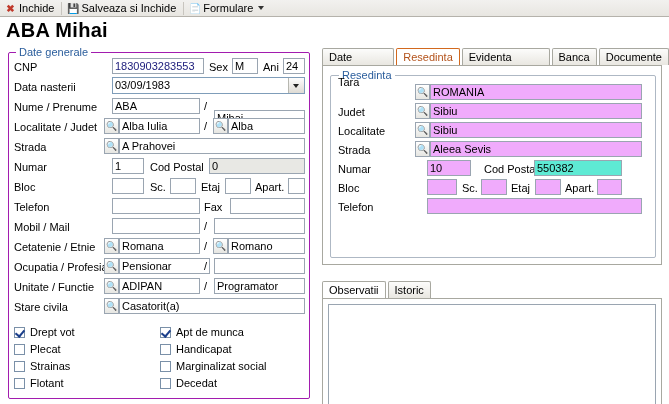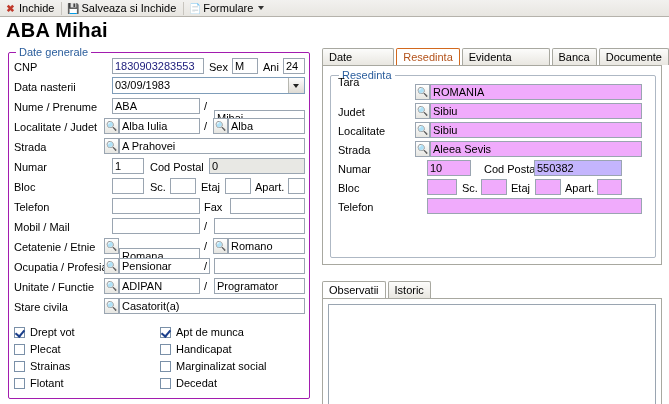--- a/index.html
+++ b/index.html
@@ -238,21 +238,21 @@
     background: #ffffff;
     padding: 0 3px;
     font-size: 11px;
     color: #2a5d9c;
   }
 
   .fld.cream {
     background: #f0abfc;
   }
   .fld.gray {
-    background: #c4b5fd;
+    background: #5eead4;
   }
 
   .obs-area {
     position: absolute;
     box-sizing: border-box;
     border: 1px solid #9aa5b1;
     background: #ffffff;
   }
 </style>
 </head>
@@ -332,21 +332,21 @@
   <div class="lbl" style="left:204px; top:157px;">Fax</div>
   <div class="fld" style="left:230px; top:154px; width:75px;"></div>
 
   <div class="lbl" style="left:14px; top:177px;">Mobil / Mail</div>
   <div class="fld" style="left:112px; top:174px; width:88px;"></div>
   <div class="slash" style="left:204px; top:176px;">/</div>
   <div class="fld" style="left:214px; top:174px; width:91px;"></div>
 
   <div class="lbl" style="left:14px; top:197px;">Cetatenie / Etnie</div>
   <div class="btn-lookup" style="left:104px; top:194px;">🔍</div>
-  <div class="fld" style="left:119px; top:204px; width:81px;">Romana</div>
+  <div class="fld" style="left:119px; top:194px; width:81px;">Romana</div>
   <div class="slash" style="left:204px; top:196px;">/</div>
   <div class="btn-lookup" style="left:213px; top:194px;">🔍</div>
   <div class="fld" style="left:228px; top:194px; width:77px;">Romano</div>
 
   <div class="lbl" style="left:14px; top:217px;">Ocupatia / Profesia</div>
   <div class="btn-lookup" style="left:104px; top:214px;">🔍</div>
   <div class="fld" style="left:119px; top:214px; width:91px;">Pensionar</div>
   <div class="slash" style="left:204px; top:216px;">/</div>
   <div class="fld" style="left:214px; top:214px; width:91px;"></div>
 

